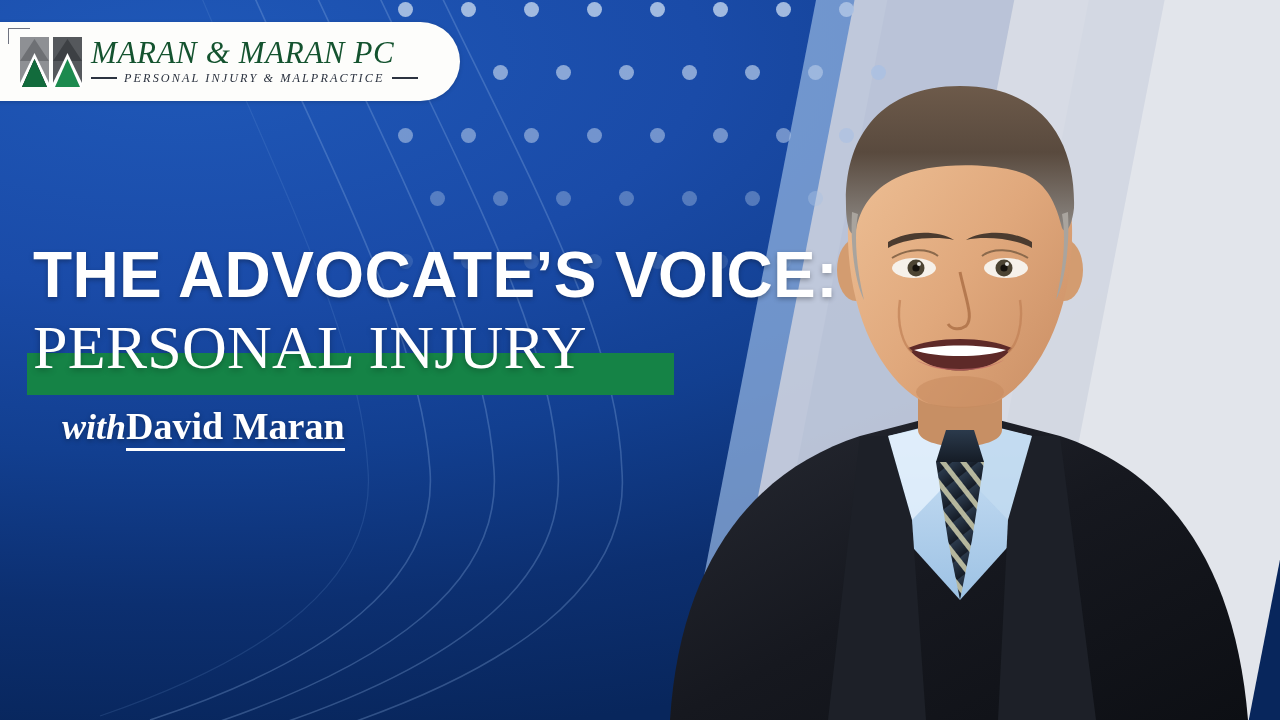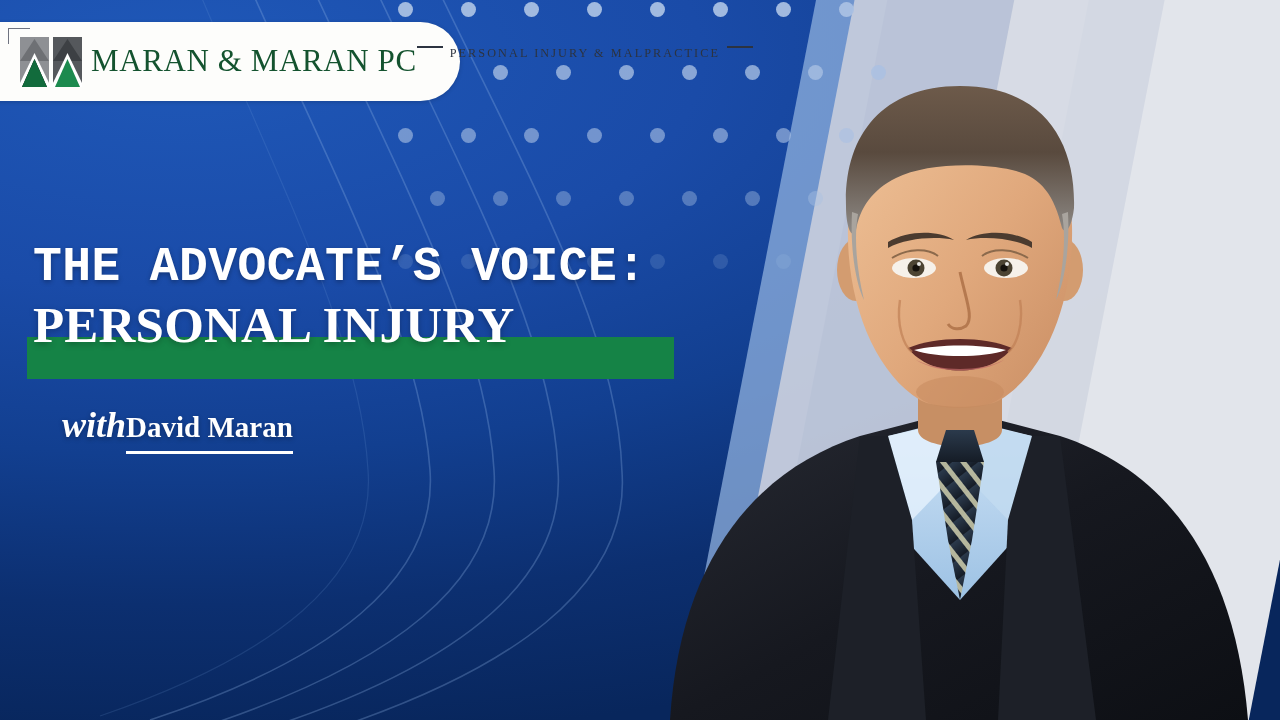--- a/index.html
+++ b/index.html
@@ -37,70 +37,69 @@
     border-radius:0 44px 44px 0;
     box-shadow:0 1px 4px rgba(0,0,0,.18);
     display:flex; align-items:center;
   }
   .logo-inner{ display:flex; align-items:center; padding-left:38px; }
   .logo-mark{ position:relative; width:62px; height:50px; margin-right:9px; flex:none; }
   .bracket{
     position:absolute; left:-12px; top:-9px; width:22px; height:16px;
     border-left:1.5px solid #6f7380; border-top:1.5px solid #6f7380;
   }
-  .logo-words{ display:flex; flex-direction:row; }
+  .logo-words{ display:flex; flex-direction:column;font-style:italic; }
   .logo-name{
     font-family:"Liberation Serif", serif;
     font-size:31px; font-weight:400; color:#14532f;
     letter-spacing:.6px; line-height:1.04; white-space:nowrap;
   }
   .logo-tag{
-    display:flex; gap:7px;
+    display:flex; align-items:center; gap:7px;
     font-family:"Liberation Serif", serif;
     font-size:12.2px; color:#2c3340; letter-spacing:2.1px;
     white-space:nowrap; margin-top:1px;
   }
   .rule{ display:block; width:26px; height:1.4px; background:#2c3340; flex:none; }
 
   
   .headline{ position:absolute; left:33px; top:243px; width:700px; }
   .h-line1{
-    font-family:Liberation Mono, monospace;
-    font-weight:700; font-size:48px; color:#ffffff;
+    font-family:Liberation Sans, sans-serif;
+    font-weight:700; font-size:64px; color:#ffffff;
     letter-spacing:.4px; line-height:1.0; white-space:nowrap;
     text-shadow:0 2px 5px rgba(0,0,0,.30);
   }
   .h-line2-wrap{ position:relative; margin-top:8px; height:72px; }
   .green-bar{
     position:absolute; left:-6px; top:38px;
     width:647px; height:42px; background:#158346;
   }
   .h-line2{
     position:relative;
     font-family:"Liberation Serif", serif;
-    font-weight:700; font-size:51px; color:#ffffff;
+    font-weight:400; font-size:62px; color:#ffffff;
     letter-spacing:.2px; line-height:1.05; white-space:nowrap;
     text-shadow:0 2px 6px rgba(0,0,0,.28);
   }
 
   
   .byline{
     position:absolute; left:62px; top:404px;
     display:flex; align-items:baseline; 
     white-space:nowrap;
   }
   .by-with{
     font-family:"Liberation Serif", serif;
     font-style:italic; font-weight:700; font-size:36px; color:#ffffff;
     text-shadow:0 2px 5px rgba(0,0,0,.30);
   }
   .by-name{
     font-family:"Liberation Serif", serif;
-    font-weight:700; font-size:29px; color:#ffffff;
-    padding-bottom:7px;
+    font-weight:700; font-size:38px; color:#ffffff;
     border-bottom:3.5px solid #ffffff;
     text-shadow:0 2px 5px rgba(0,0,0,.30);
   }
 
   
   .site-url{
     position:absolute; left:110px; top:624px;
     font-family:"Liberation Serif", serif;
     font-size:40px; font-weight:400; color:#f3f5fa;
     letter-spacing:.3px; white-space:nowrap;

